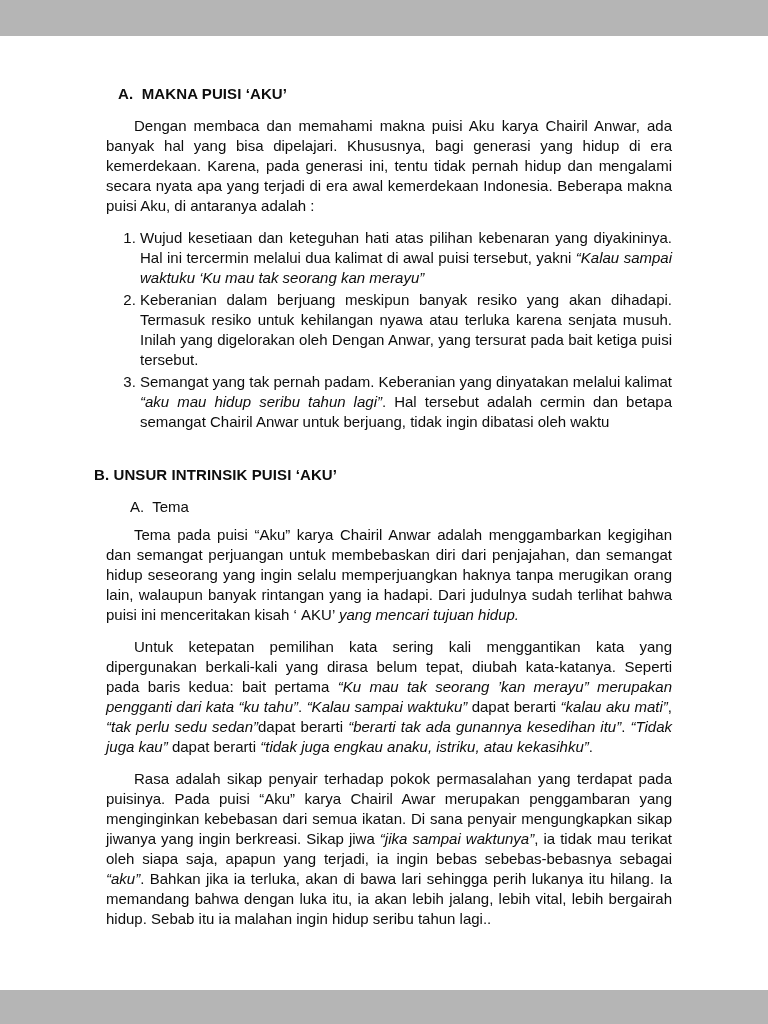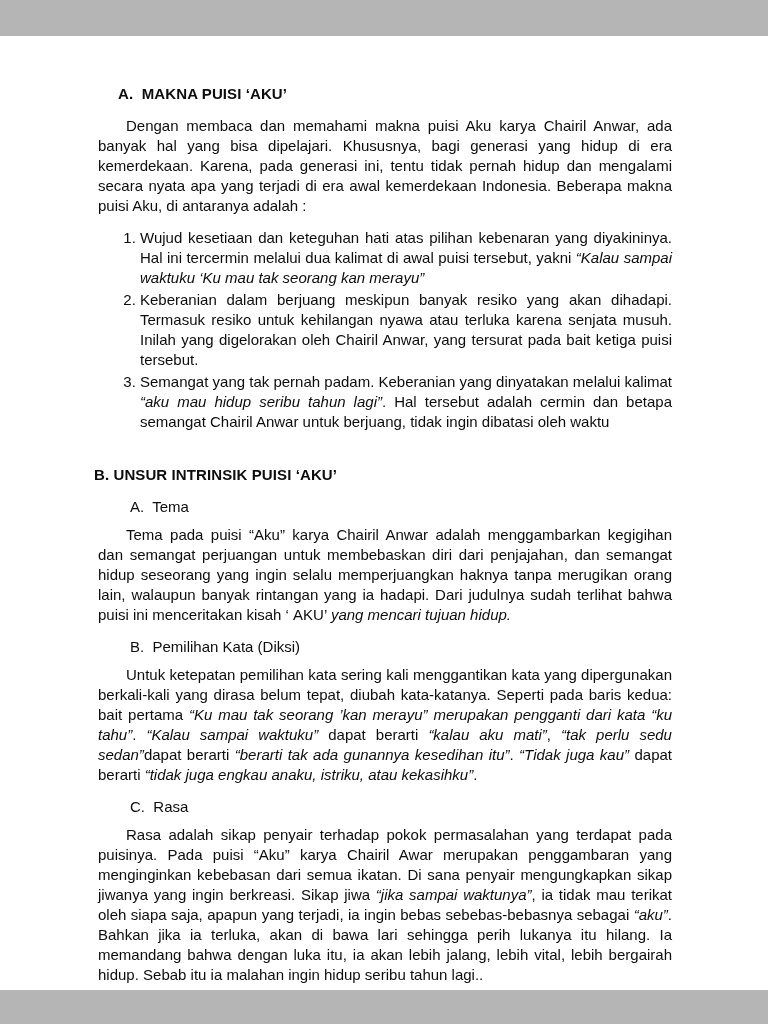--- a/index.html
+++ b/index.html
@@ -35,21 +35,21 @@
     margin: 0 0 12px 0;
     letter-spacing: 0.1px;
   }
   .doc-heading.inset { margin-left: 24px; }
   .doc-heading.extra-top { margin-top: 33px; }
   .doc-subheading {
     margin: 0 0 8px 36px;
   }
   .doc-paragraph {
     text-align: justify;
-    margin: 0 0 12px 4px;
+    margin: 0 0 12px 12px;
   }
   .doc-paragraph.first-indent { text-indent: 28px; }
   .doc-list {
     margin: 0 0 0 0;
     padding-left: 46px;
     text-align: justify;
   }
   .doc-list-item {
     text-align: justify;
     margin: 0 0 2px 0;
@@ -59,25 +59,23 @@
 </head>
 <body>
 
 <div class="stage">
   <div class="paper">
     <div class="content">
         <p class="doc-heading inset">A.&nbsp; MAKNA PUISI ‘AKU’</p>
         <p class="doc-paragraph first-indent"><span>Dengan membaca dan memahami makna puisi Aku karya Chairil Anwar, ada banyak hal yang bisa dipelajari. Khususnya, bagi generasi yang hidup di era kemerdekaan. Karena, pada generasi ini, tentu tidak pernah hidup dan mengalami secara nyata apa yang terjadi di era awal kemerdekaan Indonesia. Beberapa makna puisi Aku, di antaranya adalah :</span></p>
         <ol class="doc-list">
           <li class="doc-list-item"><span>Wujud kesetiaan dan keteguhan hati atas pilihan kebenaran yang diyakininya. Hal ini tercermin melalui dua kalimat di awal puisi tersebut, yakni </span><span class="it">“Kalau sampai waktuku ‘Ku mau tak seorang kan merayu”</span></li>
-          <li class="doc-list-item"><span>Keberanian dalam berjuang meskipun banyak resiko yang akan dihadapi. Termasuk resiko untuk kehilangan nyawa atau terluka karena senjata musuh. Inilah yang digelorakan oleh Chairil Anwar, yang tersurat pada bait ketiga puisi tersebut.</span></li>
+          <li class="doc-list-item"><span>Keberanian dalam berjuang meskipun banyak resiko yang akan dihadapi. Termasuk resiko untuk kehilangan nyawa atau terluka karena senjata musuh. Inilah yang digelorakan oleh Dengan Anwar, yang tersurat pada bait ketiga puisi tersebut.</span></li>
           <li class="doc-list-item"><span>Semangat yang tak pernah padam. Keberanian yang dinyatakan melalui kalimat </span><span class="it">“aku mau hidup seribu tahun lagi”</span><span>. Hal tersebut adalah cermin dan betapa semangat Chairil Anwar untuk berjuang, tidak ingin dibatasi oleh waktu</span></li>
         </ol>
         <p class="doc-heading extra-top">B. UNSUR INTRINSIK PUISI ‘AKU’</p>
         <p class="doc-subheading">A.&nbsp; Tema</p>
         <p class="doc-paragraph first-indent"><span>Tema pada puisi “Aku” karya Chairil Anwar adalah menggambarkan kegigihan dan semangat perjuangan untuk membebaskan diri dari penjajahan, dan semangat hidup seseorang yang ingin selalu memperjuangkan haknya tanpa merugikan orang lain, walaupun banyak rintangan yang ia hadapi. Dari judulnya sudah terlihat bahwa puisi ini menceritakan kisah ‘&nbsp;AKU’ </span><span class="it">yang mencari tujuan hidup.</span></p>
-        <p class="doc-subheading">B.&nbsp; Pemilihan Kata (Diksi)</p>
         <p class="doc-paragraph first-indent"><span>Untuk ketepatan pemilihan kata sering kali menggantikan kata yang dipergunakan berkali-kali yang dirasa belum tepat, diubah kata-katanya. Seperti pada baris kedua: bait pertama </span><span class="it">“Ku mau tak seorang ’kan merayu” merupakan pengganti dari kata “ku tahu”</span><span>. </span><span class="it">“Kalau sampai waktuku”</span><span> dapat berarti </span><span class="it">“kalau aku mati”</span><span>, </span><span class="it">“tak perlu sedu sedan”</span><span>dapat berarti </span><span class="it">“berarti tak ada gunannya kesedihan itu”</span><span>. </span><span class="it">“Tidak juga kau”</span><span> dapat berarti </span><span class="it">“tidak juga engkau anaku, istriku, atau kekasihku”</span><span>.</span></p>
-        <p class="doc-subheading">C.&nbsp; Rasa</p>
         <p class="doc-paragraph first-indent"><span>Rasa adalah sikap penyair terhadap pokok permasalahan yang terdapat pada puisinya. Pada puisi “Aku” karya Chairil Awar  merupakan penggambaran yang menginginkan kebebasan dari semua ikatan. Di sana penyair mengungkapkan sikap jiwanya yang ingin berkreasi. Sikap jiwa </span><span class="it">“jika sampai waktunya”</span><span>, ia tidak mau terikat oleh siapa saja, apapun yang terjadi, ia ingin bebas sebebas-bebasnya sebagai </span><span class="it">“aku”</span><span>. Bahkan jika ia terluka, akan di bawa lari sehingga perih lukanya itu hilang. Ia memandang bahwa dengan luka itu, ia akan lebih jalang, lebih vital, lebih bergairah hidup. Sebab itu ia malahan ingin hidup seribu tahun lagi..</span></p>
       </div>
   </div>
 </div>
 
 </body></html>

